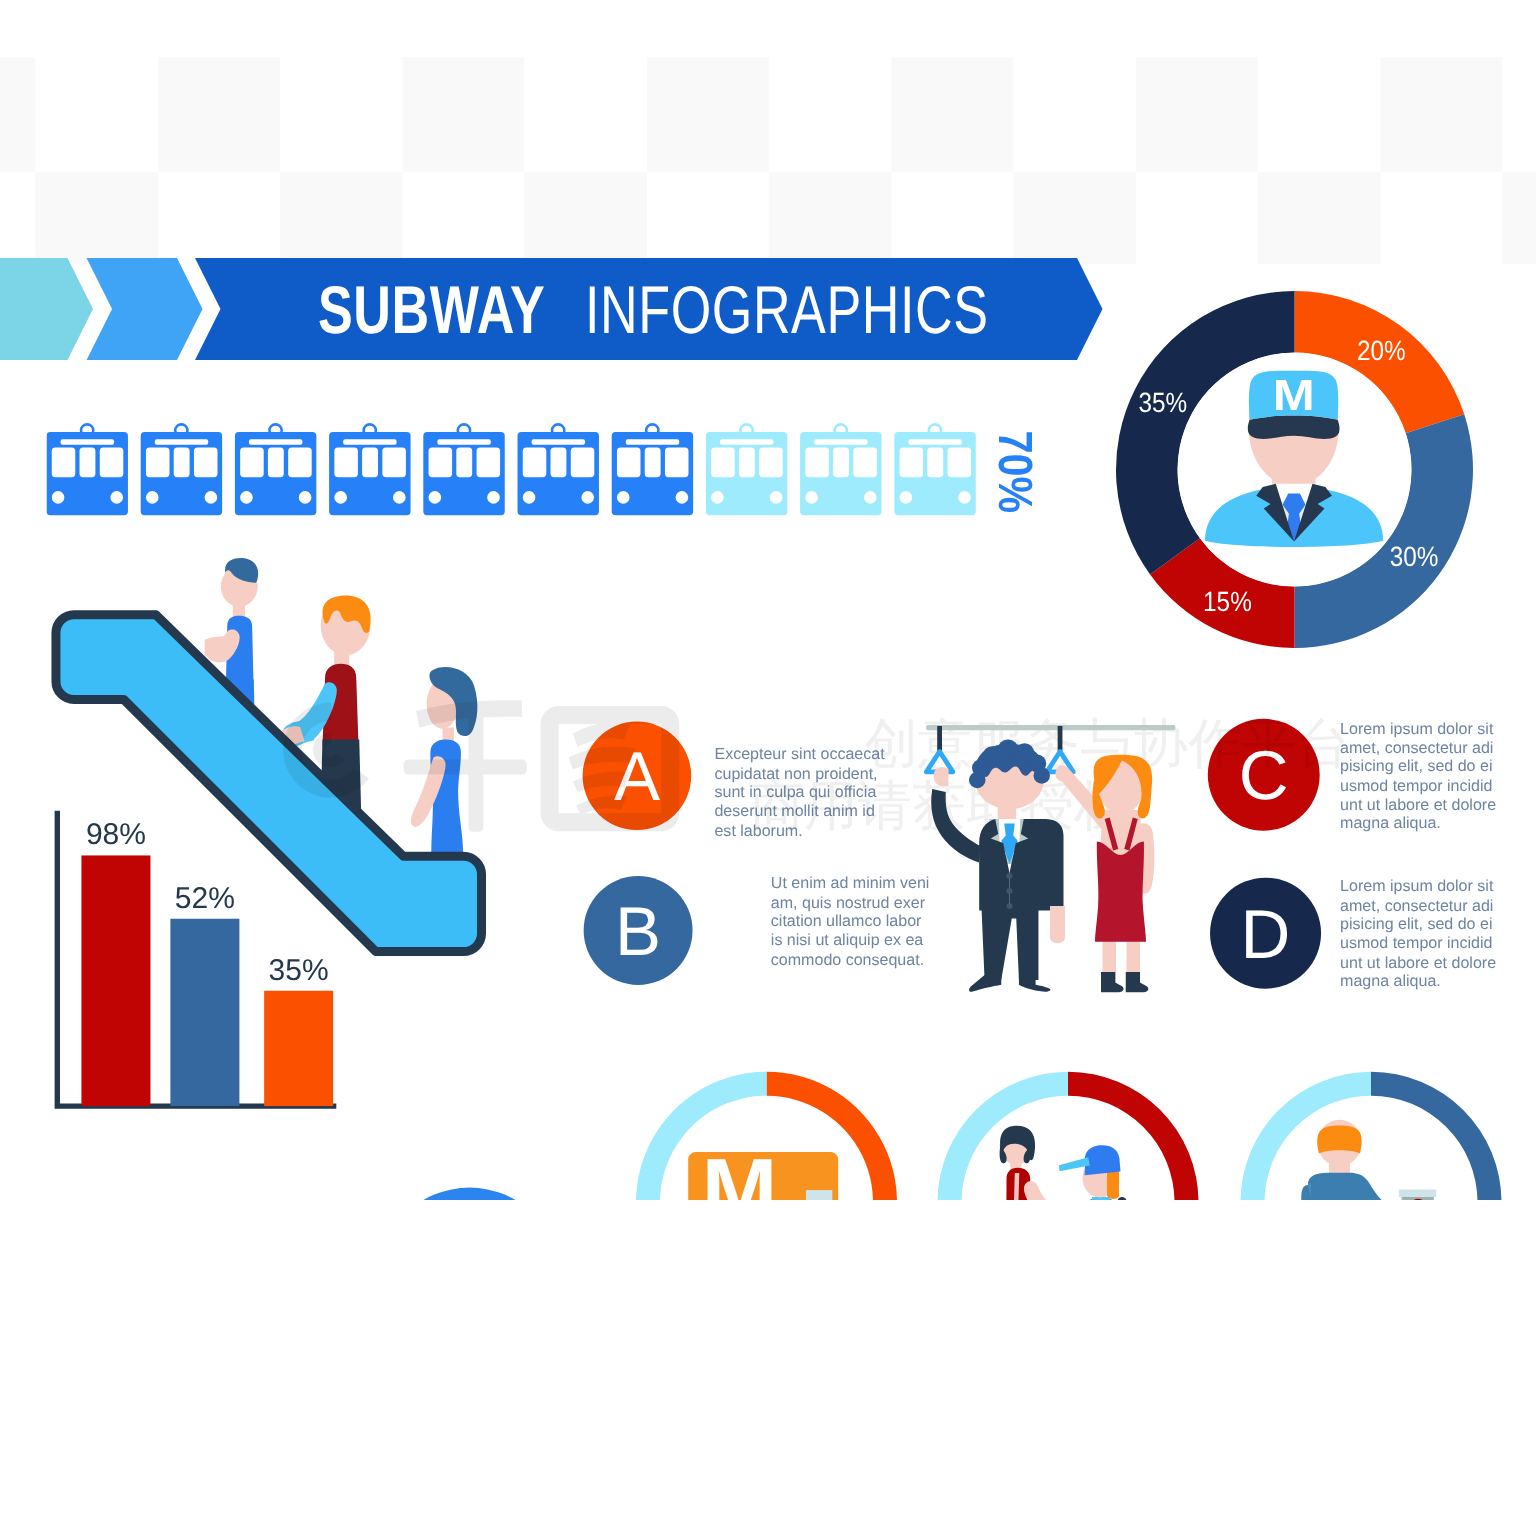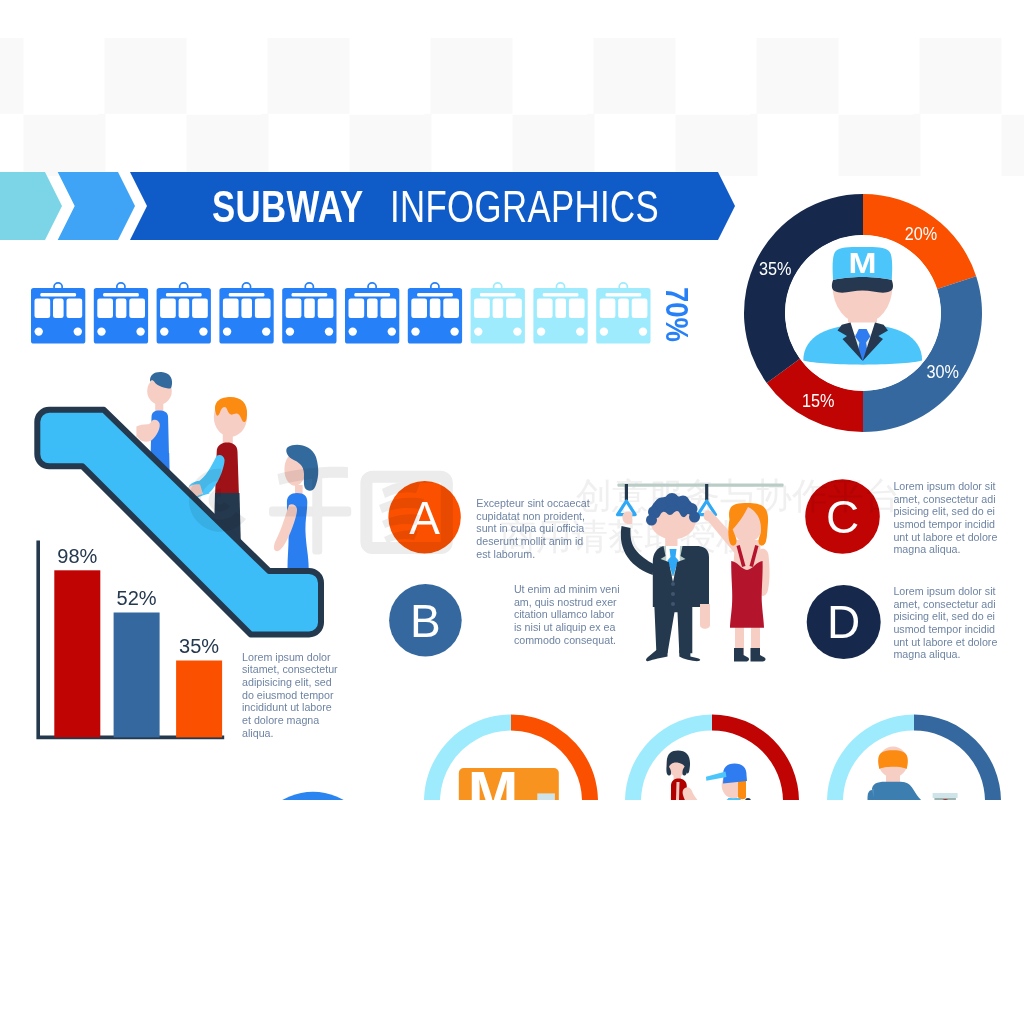--- a/index.html
+++ b/index.html
@@ -223,27 +223,20 @@
     <path d="M8.2 5.5 L8.2 202.4 L194.2 202.4" stroke="#24384e" stroke-width="3.6" fill="none"></path>
     <g id="bars">
         <rect x="24.3" y="35.3" width="46" height="167.10000000000002" fill="#c00303"></rect>
         <text x="47.3" y="27.799999999999997" text-anchor="middle" font-family="Liberation Sans, sans-serif" font-size="20" fill="#24384e">98%</text>
         <rect x="83.6" y="77.5" width="46" height="124.9" fill="#34689e"></rect>
         <text x="106.6" y="70" text-anchor="middle" font-family="Liberation Sans, sans-serif" font-size="20" fill="#24384e">52%</text>
         <rect x="146.1" y="125.5" width="46" height="76.9" fill="#fa5000"></rect>
         <text x="169.1" y="118" text-anchor="middle" font-family="Liberation Sans, sans-serif" font-size="20" fill="#24384e">35%</text>
       </g>
   </svg>
-  <div class="abs lorem" style="left:242px;top:650.5px;">Lorem ipsum dolor
-sitamet, consectetur
-adipisicing elit, sed
-do eiusmod tempor
-incididunt ut labore
-et dolore magna
-aliqua.</div>
 
   <svg class="abs" style="left:385px;top:470px;" width="520" height="200" viewBox="385 470 520 200">
     <g>
       <circle cx="424.6" cy="517.2" r="36.2" fill="#fa5000"></circle>
       <text class="lblk" x="424.6" y="533.5" text-anchor="middle">A</text>
     </g>
     <g>
       <circle cx="425.4" cy="620.3" r="36.3" fill="#34689e"></circle>
       <text class="lblk" x="425.4" y="636.6" text-anchor="middle">B</text>
     </g>

